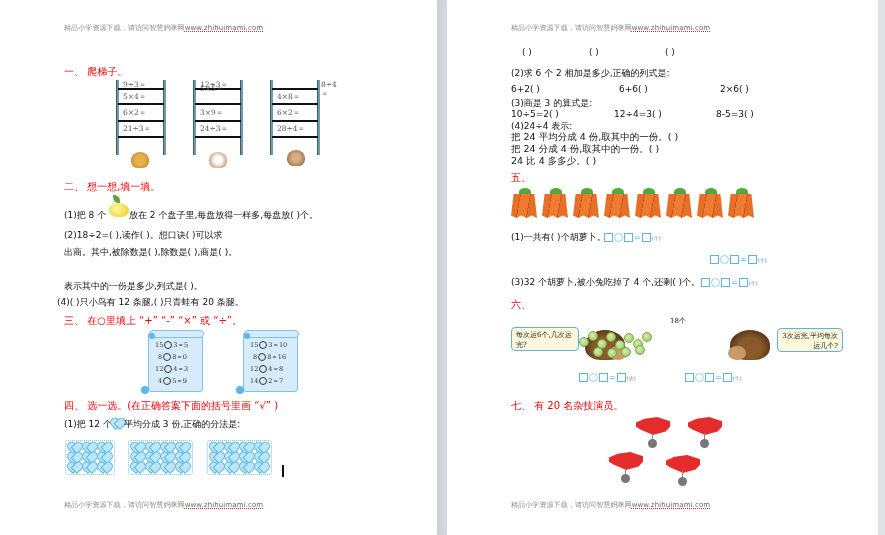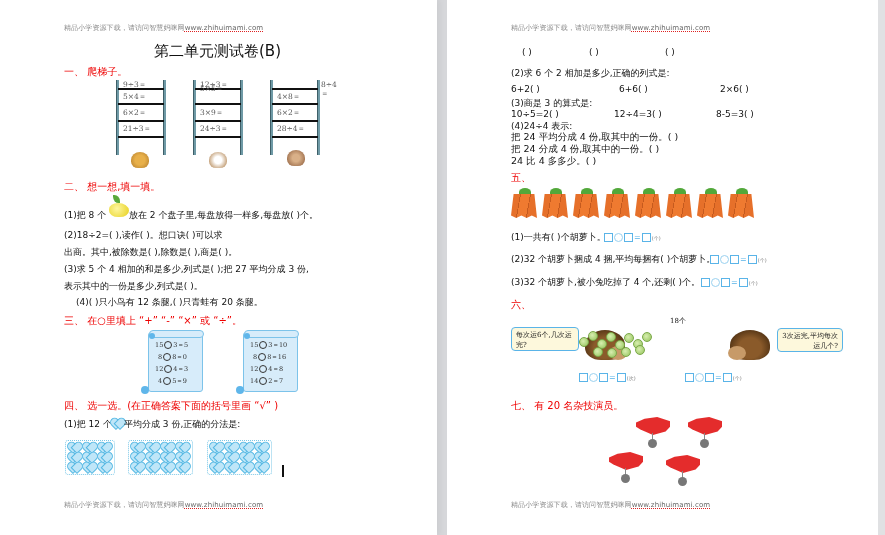--- a/index.html
+++ b/index.html
@@ -71,21 +71,20 @@
   .acro .pole { position: absolute; left: 20px; top: 16px; width: 1px; height: 8px; background: #888; }
   .acro .ball { position: absolute; left: 16px; top: 22px; width: 9px; height: 9px; background: #777; border-radius: 50%; }
 </style>
 </head>
 <body>
 
 <div id="page1" class="page">
   <div class="abs hdr" style="left:64px;top:23px;">
     <span>精品小学资源下载，请访问智慧妈咪网</span><span class="url">www.zhihuimami.com</span>
   </div>
-  <div class="abs title" style="left:154px;top:42px;">第二单元测试卷(B)</div>
 
   <div class="abs sec" style="left:64px;top:65px;">一、 爬梯子。</div>
 
   <div class="ladder" style="left:116px;">
     <div class="rail l"></div>
       <div class="rail r"></div>
     <div class="eq" style="top:0px;">9÷3＝</div>
     <div class="rung" style="top:8px;"></div>
     <div class="eq" style="top:12px;">5×4＝</div>
     <div class="rung" style="top:23px;"></div>
@@ -123,23 +122,22 @@
   <div class="animal" style="left:287px;top:150px;background:radial-gradient(circle,#d9b088 30%,#8a5a3a);"></div>
 
   <div class="abs sec" style="left:64px;top:180px;">二、 想一想,填一填。</div>
 
   <div class="abs txt" style="left:64px;top:209px;">(1)把 8 个</div>
   <div class="leaf"></div>
   <div class="lemon"></div>
   <div class="abs txt" style="left:129px;top:209px;">放在 2 个盘子里,每盘放得一样多,每盘放(      )个。</div>
   <div class="abs txt" style="left:64px;top:229px;">(2)18÷2=(      ),读作(                              )。想口诀(              )可以求</div>
   <div class="abs txt" style="left:64px;top:246px;">出商。其中,被除数是(      ),除数是(      ),商是(      )。</div>
-  <div class="abs txt" style="left:64px;top:263px;">(3)求 5 个 4 相加的和是多少,列式是(                  );把 27 平均分成 3 份,</div>
   <div class="abs txt" style="left:64px;top:280px;">表示其中的一份是多少,列式是(                  )。</div>
-  <div class="abs txt" style="left:76px;top:296px;">(4)(      )只小鸟有 12 条腿,(      )只青蛙有 20 条腿。</div>
+  <div class="abs txt" style="left:57px;top:296px;">(4)(      )只小鸟有 12 条腿,(      )只青蛙有 20 条腿。</div>
 
   <div class="abs sec" style="left:64px;top:314px;">三、 在○里填上 “+”  “-”  “×” 或 “÷”。</div>
 
   <div class="scroll" style="left:148px;">
     <div class="top"></div>
       <div class="curl1"></div>
       <div class="curl2"></div>
     <div class="row" style="top:8px;"><span>15</span><span class="circ"></span><span>3＝5</span></div>
     <div class="row" style="top:20px;left:9px;"><span>8</span><span class="circ"></span><span>8＝0</span></div>
     <div class="row" style="top:32px;"><span>12</span><span class="circ"></span><span>4＝3</span></div>
@@ -258,21 +256,20 @@
       <div class="tops"></div>
       <div class="body"></div>
     </div>
   <div class="carrot" style="left:281px;">
       <div class="tops"></div>
       <div class="body"></div>
     </div>
 
   <div class="abs txt" style="left:64px;top:231px;">(1)一共有(      )个胡萝卜。</div>
   <div class="eqboxes" style="left:157px;top:233px;"><span class="b"></span><span class="c"></span><span class="b"></span><span class="eq">=</span><span class="b"></span><span class="u">(个)</span></div>
-  <div class="abs txt" style="left:64px;top:253px;">(2)32 个胡萝卜捆成 4 捆,平均每捆有(      )个胡萝卜。</div>
   <div class="eqboxes" style="left:263px;top:255px;"><span class="b"></span><span class="c"></span><span class="b"></span><span class="eq">=</span><span class="b"></span><span class="u">(个)</span></div>
   <div class="abs txt" style="left:64px;top:276px;">(3)32 个胡萝卜,被小兔吃掉了 4 个,还剩(      )个。</div>
   <div class="eqboxes" style="left:254px;top:278px;"><span class="b"></span><span class="c"></span><span class="b"></span><span class="eq">=</span><span class="b"></span><span class="u">(个)</span></div>
 
   <div class="abs sec" style="left:64px;top:298px;">六、</div>
   <div class="abs" style="left:223px;top:316px;font-size:7px;font-family:'DejaVu Serif',serif;">18个</div>
   <div class="bubble" style="left:64px;top:327px;width:68px;height:24px;">每次运6个,几次运完?</div>
   <div class="hog" style="left:138px;top:330px;">
       <div class="face" style="right:-2px;"></div>
     </div>

